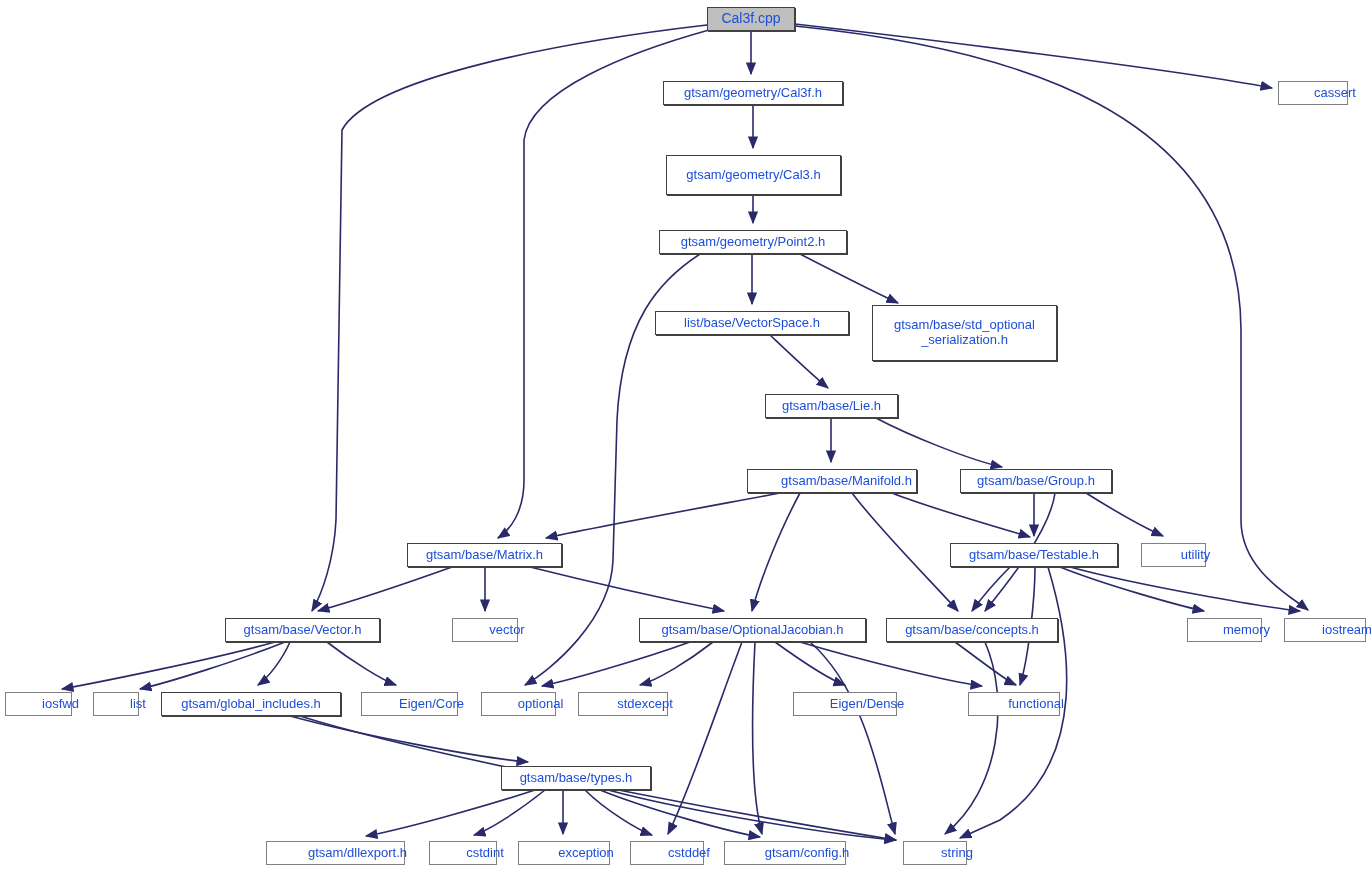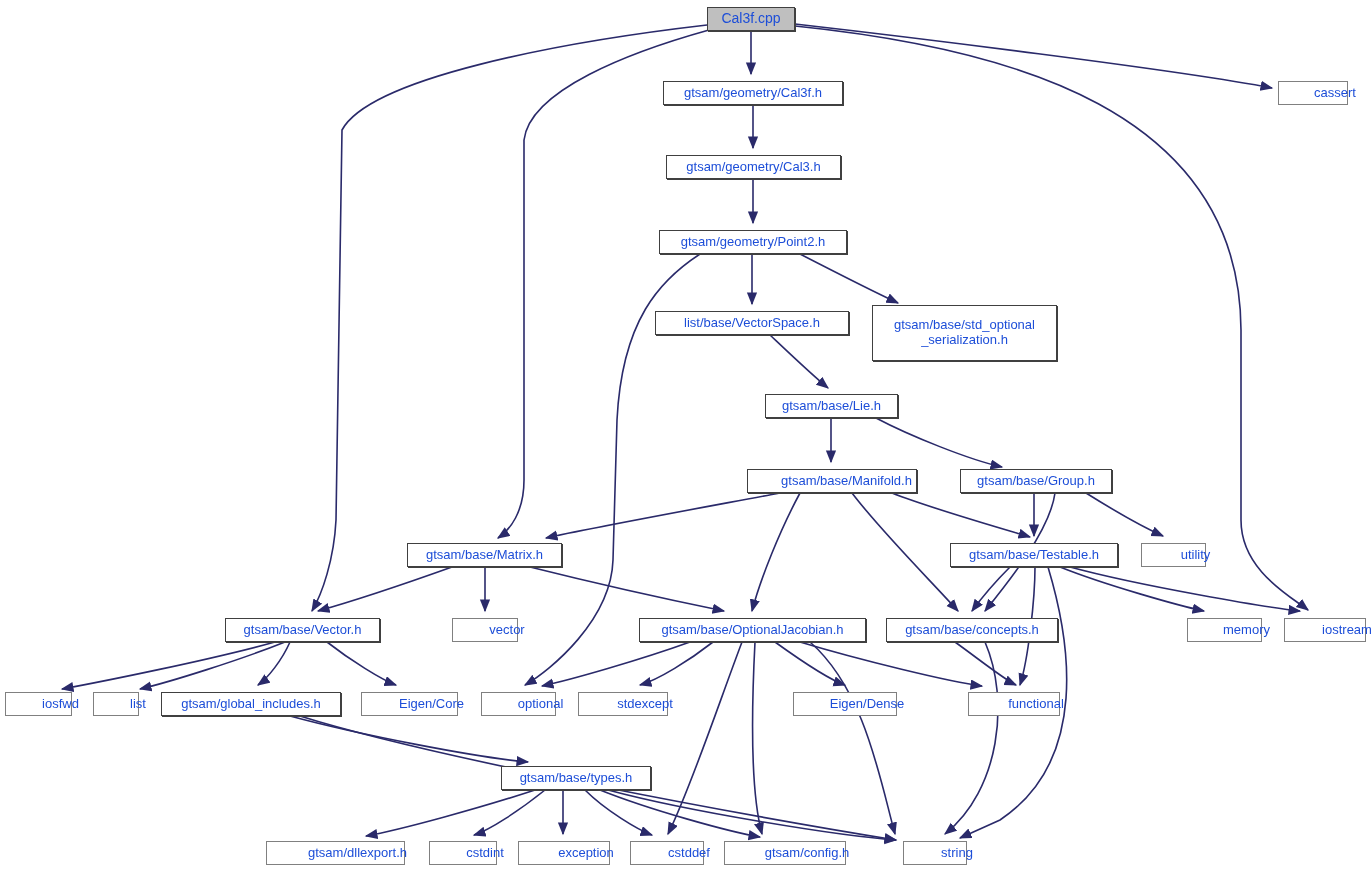--- a/index.html
+++ b/index.html
@@ -73,21 +73,21 @@
         <path d="M563,790 L563,834" fill="none" stroke="#2a2a6a" stroke-width="1.6" marker-end="url(#ah)"></path>
         <path d="M585,790 C605,810 638,830 652,835" fill="none" stroke="#2a2a6a" stroke-width="1.6" marker-end="url(#ah)"></path>
         <path d="M600,790 C650,810 730,832 760,837" fill="none" stroke="#2a2a6a" stroke-width="1.6" marker-end="url(#ah)"></path>
         <path d="M608,790 C690,812 840,836 896,840" fill="none" stroke="#2a2a6a" stroke-width="1.6" marker-end="url(#ah)"></path>
       </g>
   </svg>
   <div id="node-layer">
       <div class="node root" style="left: 707px; top: 7px; width: 88px; height: 24px; font-size: 14px; box-shadow: rgb(64, 64, 64) 1px 1px 0px 0px;"><span>Cal3f.cpp</span></div>
       <div class="node own" style="left: 663px; top: 81px; width: 180px; height: 24px; font-size: 13px; box-shadow: rgb(64, 64, 64) 1px 1px 0px 0px;"><span>gtsam/geometry/Cal3f.h</span></div>
       <div class="node hdr" style="left: 1278px; top: 81px; width: 70px; height: 24px; font-size: 13px;"><span>cassert</span></div>
-      <div class="node own" style="left: 666px; top: 155px; width: 175px; height: 24px; font-size: 13px; box-shadow: rgb(64, 64, 64) 1px 1px 0px 0px;"><span>gtsam/geometry/Cal3.h</span></div>
+      <div class="node own" style="left: 666px; top: 155px; width: 175px; height: 40px; font-size: 13px; box-shadow: rgb(64, 64, 64) 1px 1px 0px 0px;"><span>gtsam/geometry/Cal3.h</span></div>
       <div class="node own" style="left: 659px; top: 230px; width: 188px; height: 24px; font-size: 13px; box-shadow: rgb(64, 64, 64) 1px 1px 0px 0px;"><span>gtsam/geometry/Point2.h</span></div>
       <div class="node own" style="left: 655px; top: 311px; width: 194px; height: 24px; font-size: 13px; box-shadow: rgb(64, 64, 64) 1px 1px 0px 0px;"><span>list/base/VectorSpace.h</span></div>
       <div class="node own" style="left: 872px; top: 305px; width: 185px; height: 56px; font-size: 13px; box-shadow: rgb(64, 64, 64) 1px 1px 0px 0px;"><span style="line-height: 1.15;">gtsam/base/std_optional
 _serialization.h</span></div>
       <div class="node own" style="left: 765px; top: 394px; width: 133px; height: 24px; font-size: 13px; box-shadow: rgb(64, 64, 64) 1px 1px 0px 0px;"><span>gtsam/base/Lie.h</span></div>
       <div class="node own" style="left: 747px; top: 469px; width: 170px; height: 24px; font-size: 13px; box-shadow: rgb(64, 64, 64) 1px 1px 0px 0px; padding-left: 29px;"><span>gtsam/base/Manifold.h</span></div>
       <div class="node own" style="left: 960px; top: 469px; width: 152px; height: 24px; font-size: 13px; box-shadow: rgb(64, 64, 64) 1px 1px 0px 0px;"><span>gtsam/base/Group.h</span></div>
       <div class="node own" style="left: 407px; top: 543px; width: 155px; height: 24px; font-size: 13px; box-shadow: rgb(64, 64, 64) 1px 1px 0px 0px;"><span>gtsam/base/Matrix.h</span></div>
       <div class="node own" style="left: 950px; top: 543px; width: 168px; height: 24px; font-size: 13px; box-shadow: rgb(64, 64, 64) 1px 1px 0px 0px;"><span>gtsam/base/Testable.h</span></div>
       <div class="node hdr" style="left: 1141px; top: 543px; width: 65px; height: 24px; font-size: 13px;"><span>utility</span></div>

